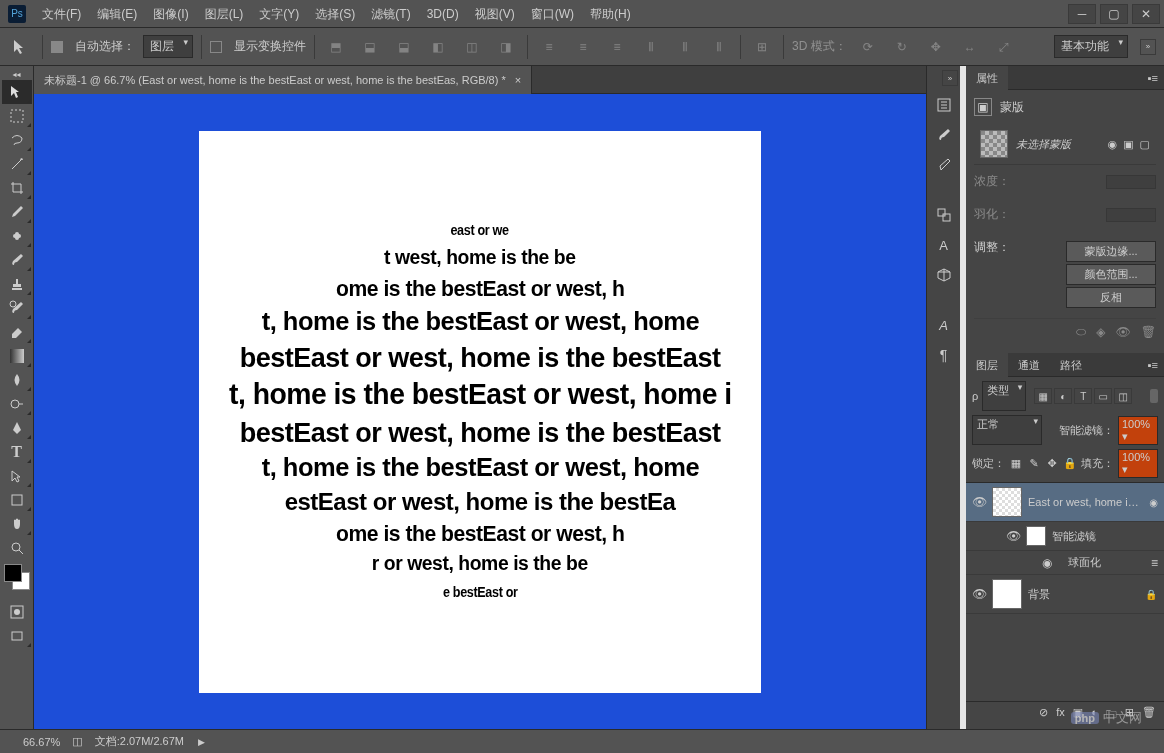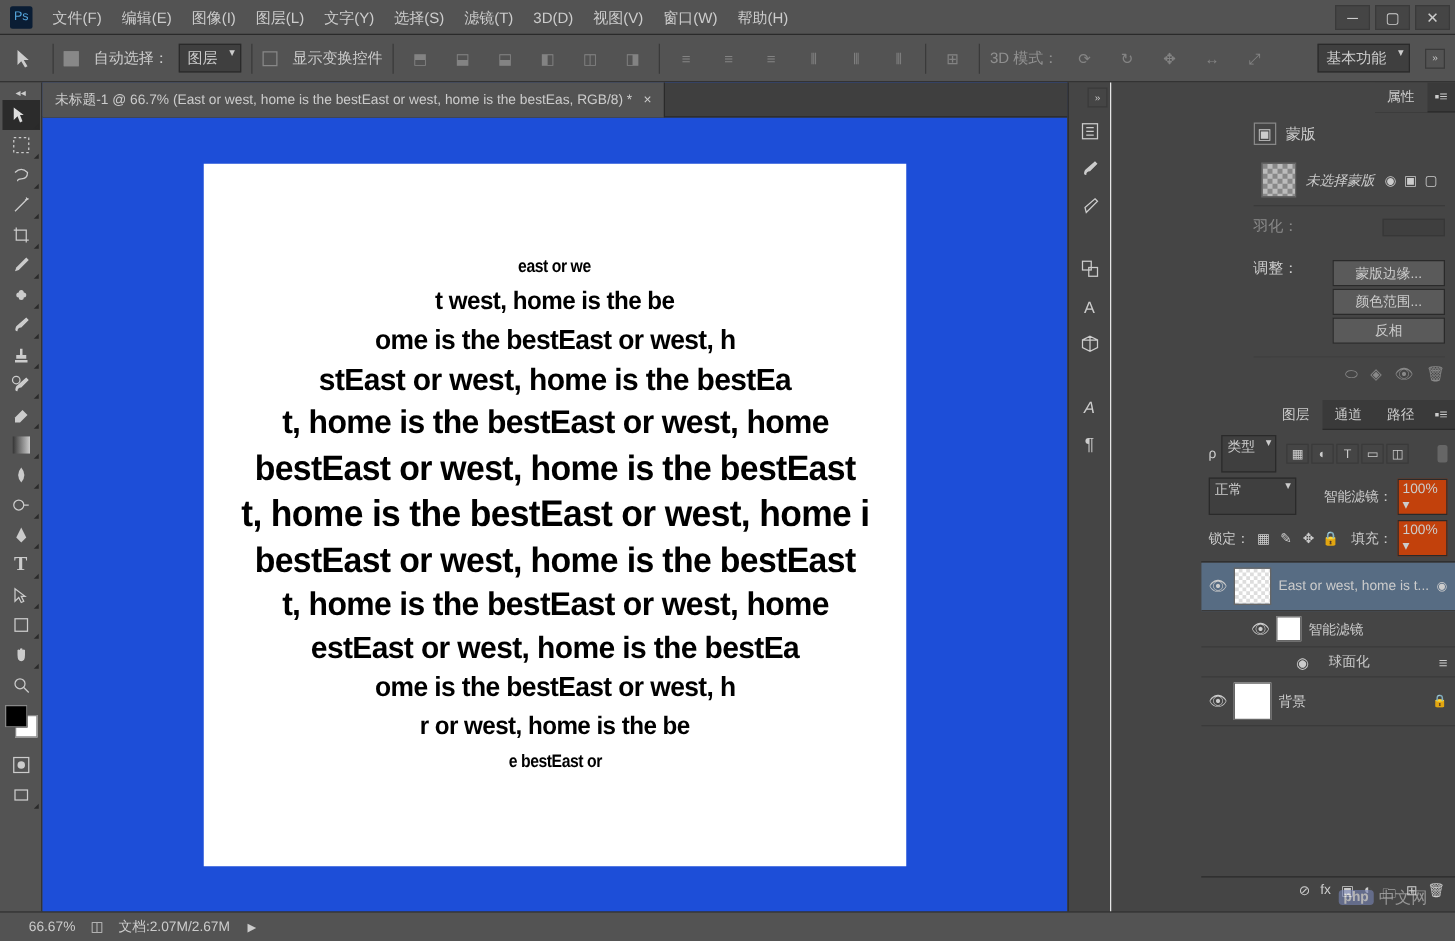--- a/index.html
+++ b/index.html
@@ -44,21 +44,21 @@
     .canvas-wrap { flex: 1; display: flex; align-items: center; justify-content: center; overflow: hidden; }
     .canvas { width: 562px; height: 562px; background: #fff; position: relative; overflow: hidden; }
     .sphere-text { position: absolute; inset: 0; display: flex; flex-direction: column; align-items: center; justify-content: center; color: #000; font-weight: bold; font-family: Arial, sans-serif; }
     .sphere-text div { white-space: nowrap; letter-spacing: -0.5px; line-height: 1.4; }
     
     
     .right-icons { width: 34px; background: #454545; border-left: 1px solid #2a2a2a; display: flex; flex-direction: column; align-items: center; padding-top: 4px; gap: 8px; }
     .ricon { width: 24px; height: 22px; display: flex; align-items: center; justify-content: center; }
     
     
-    .right-panels { width: 276px; background: #454545; border-left: 1px solid #e5e5e5; display: flex; flex-direction: column; align-items: flex-end; }
+    .right-panels { width: 204px; background: #454545; border-left: 6px solid #e5e5e5; display: flex; flex-direction: column; }
     .panel-tabs { display: flex; height: 24px; background: #3a3a3a; border-bottom: 1px solid #2a2a2a; align-items: center; }
     .panel-tab { padding: 0 10px; line-height: 24px; font-size: 11px; }
     .panel-tab.active { background: #454545; }
     .panel-menu { margin-left: auto; padding: 0 6px; font-size: 11px; }
     
     .prop-panel { padding: 8px; }
     .prop-header { display: flex; align-items: center; gap: 8px; margin-bottom: 8px; }
     .prop-icon { width: 18px; height: 18px; border: 1px solid #888; display: flex; align-items: center; justify-content: center; }
     .mask-preview { display: flex; align-items: center; gap: 8px; padding: 6px; border-bottom: 1px solid #3a3a3a; }
     .mask-thumb { width: 28px; height: 28px; background: repeating-conic-gradient(#bbb 0 25%, #888 0 50%) 0 0/8px 8px; border: 1px solid #666; }
@@ -324,21 +324,20 @@
         <span>未标题-1 @ 66.7% (East or west, home is the bestEast or west, home is the bestEas, RGB/8) *</span>
         <span style="margin-left:6px">×</span>
       </div>
     </div>
     <div class="canvas-wrap">
       <div class="canvas">
         <div class="sphere-text" id="sphere">
             <div style="font-size: 18px; transform: scale(0.7, 0.8);">east or we</div>
             <div style="font-size: 22px; transform: scale(0.88, 0.92);">t west, home is the be</div>
             <div style="font-size: 22px; transform: scale(0.96, 1);">ome is the bestEast or west, h</div>
-            <div style="font-size: 24px; transform: scale(1, 1.02);">stEast or west, home is the bestEa</div>
             <div style="font-size: 25px; transform: scale(1.02, 1.05);">t, home is the bestEast or west, home</div>
             <div style="font-size: 26px; transform: scale(1.04, 1.08);">bestEast or west, home is the bestEast</div>
             <div style="font-size: 27px; transform: scale(1.05, 1.1);">t, home is the bestEast or west, home i</div>
             <div style="font-size: 26px; transform: scale(1.04, 1.08);">bestEast or west, home is the bestEast</div>
             <div style="font-size: 25px; transform: scale(1.02, 1.05);">t, home is the bestEast or west, home</div>
             <div style="font-size: 24px; transform: scale(1, 1.02);">estEast or west, home is the bestEa</div>
             <div style="font-size: 22px; transform: scale(0.96, 1);">ome is the bestEast or west, h</div>
             <div style="font-size: 22px; transform: scale(0.88, 0.92);">r or west, home is the be</div>
             <div style="font-size: 18px; transform: scale(0.7, 0.8);">e bestEast or</div>
           </div>
@@ -399,20 +398,24 @@
         <span>蒙版</span>
       </div>
       <div class="mask-preview">
         <div class="mask-thumb"></div>
         <span style="font-style:italic;font-size:11px">未选择蒙版</span>
         <div class="mask-row-icons">
           <span>◉</span>
           <span>▣</span>
           <span>▢</span>
         </div>
+      </div>
+      <div class="prop-row" style="opacity:.5">
+        <span class="prop-label">浓度：</span>
+        <div class="prop-slider"></div>
       </div>
       <div class="prop-row" style="opacity:.5">
         <span class="prop-label">羽化：</span>
         <div class="prop-slider"></div>
       </div>
       <div class="prop-row" style="align-items:flex-start">
         <span class="prop-label">调整：</span>
         <div>
           <div class="prop-btn">蒙版边缘...</div>
           <div class="prop-btn">颜色范围...</div>

